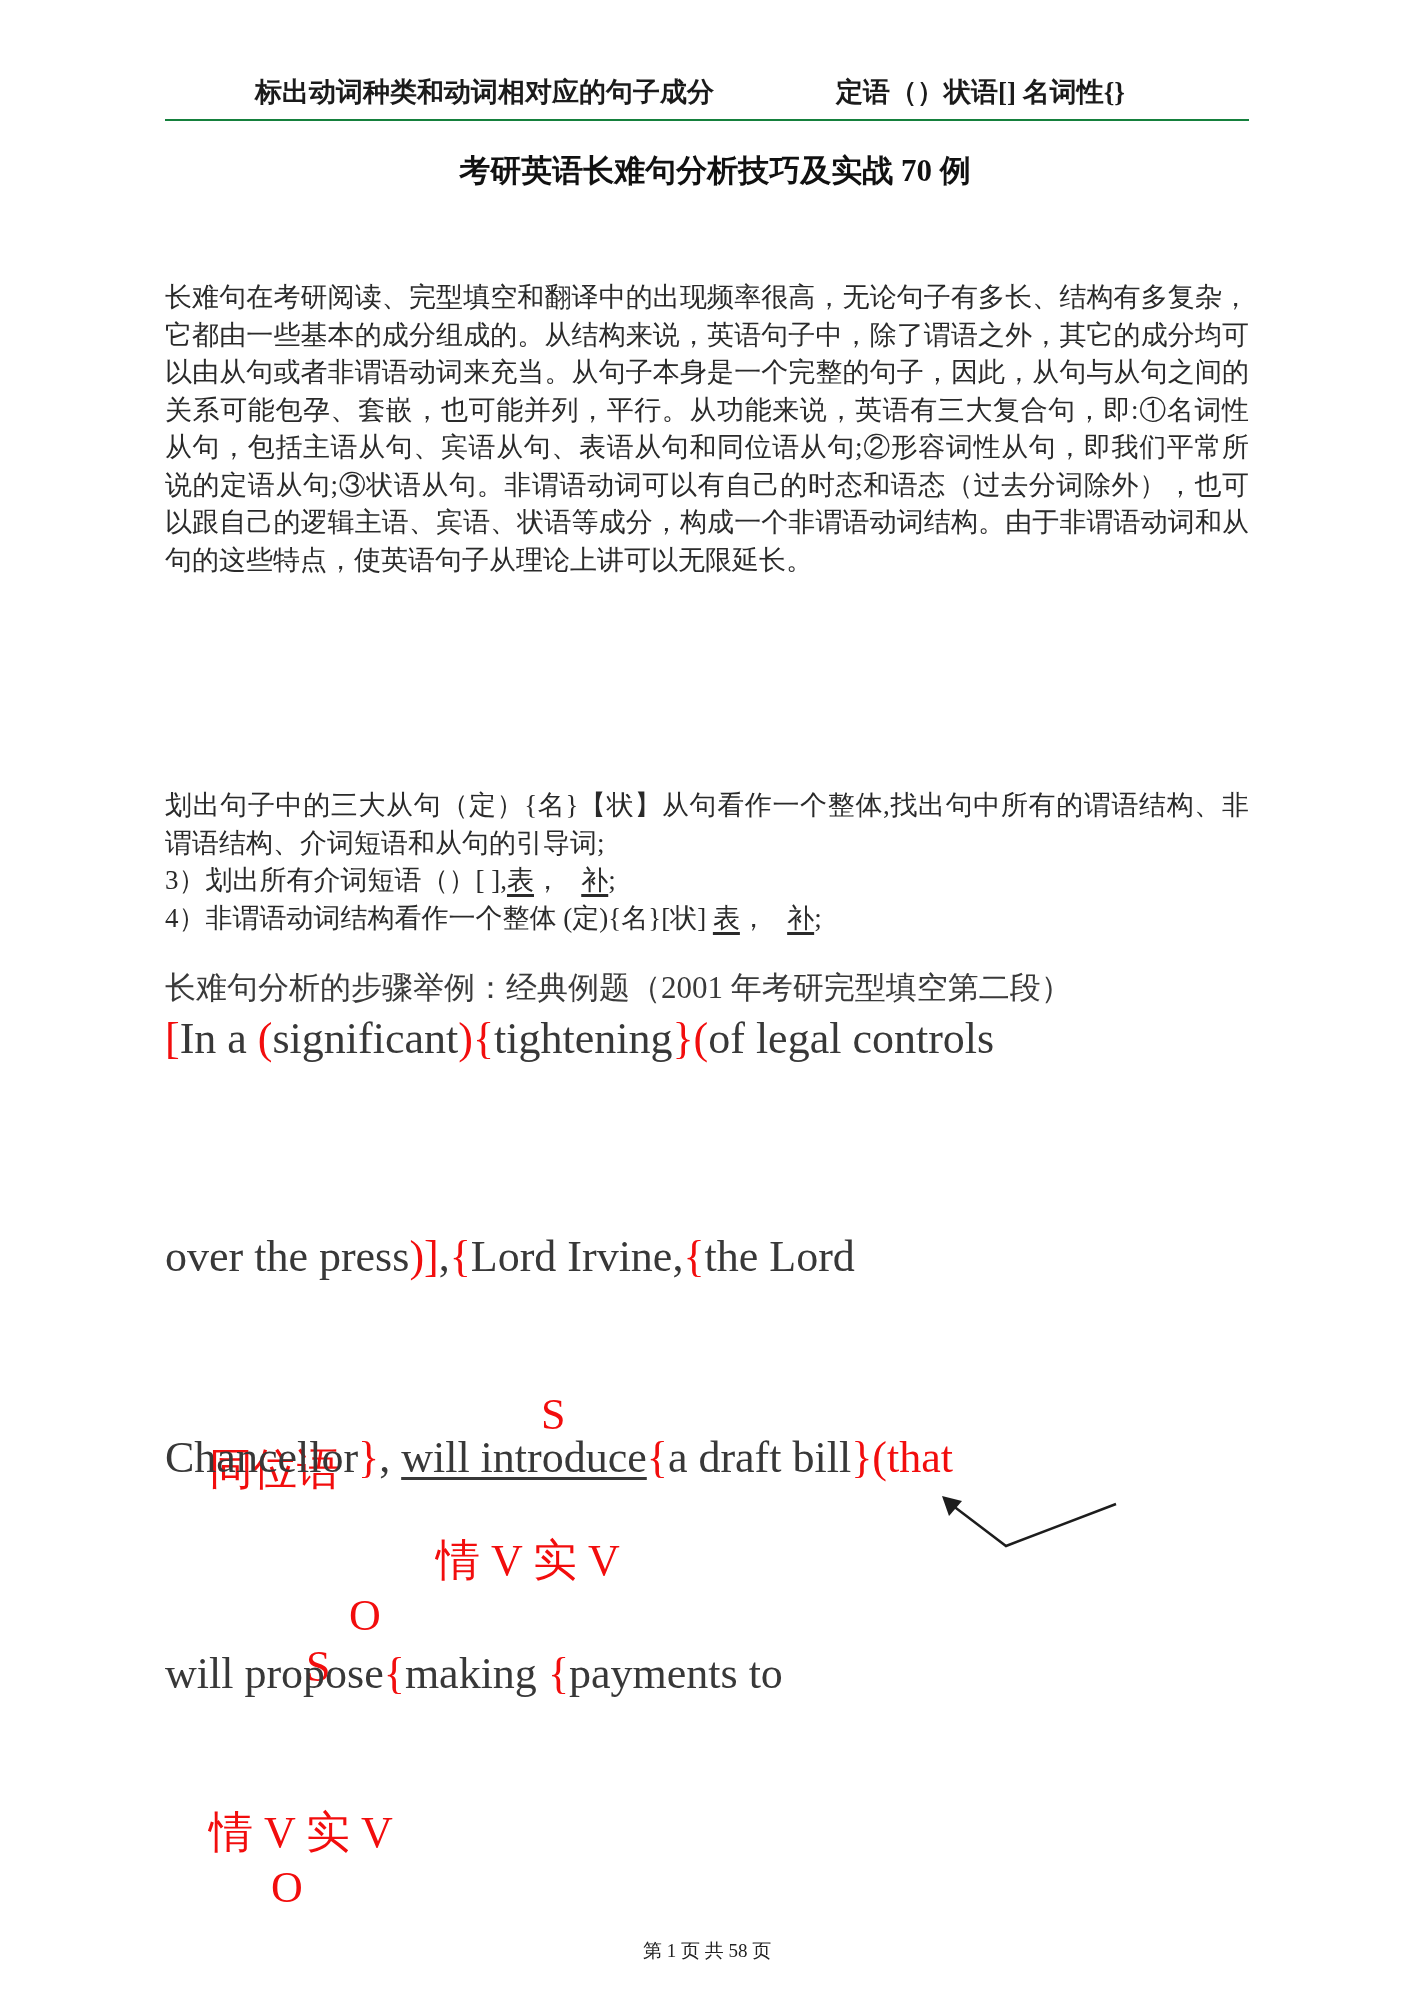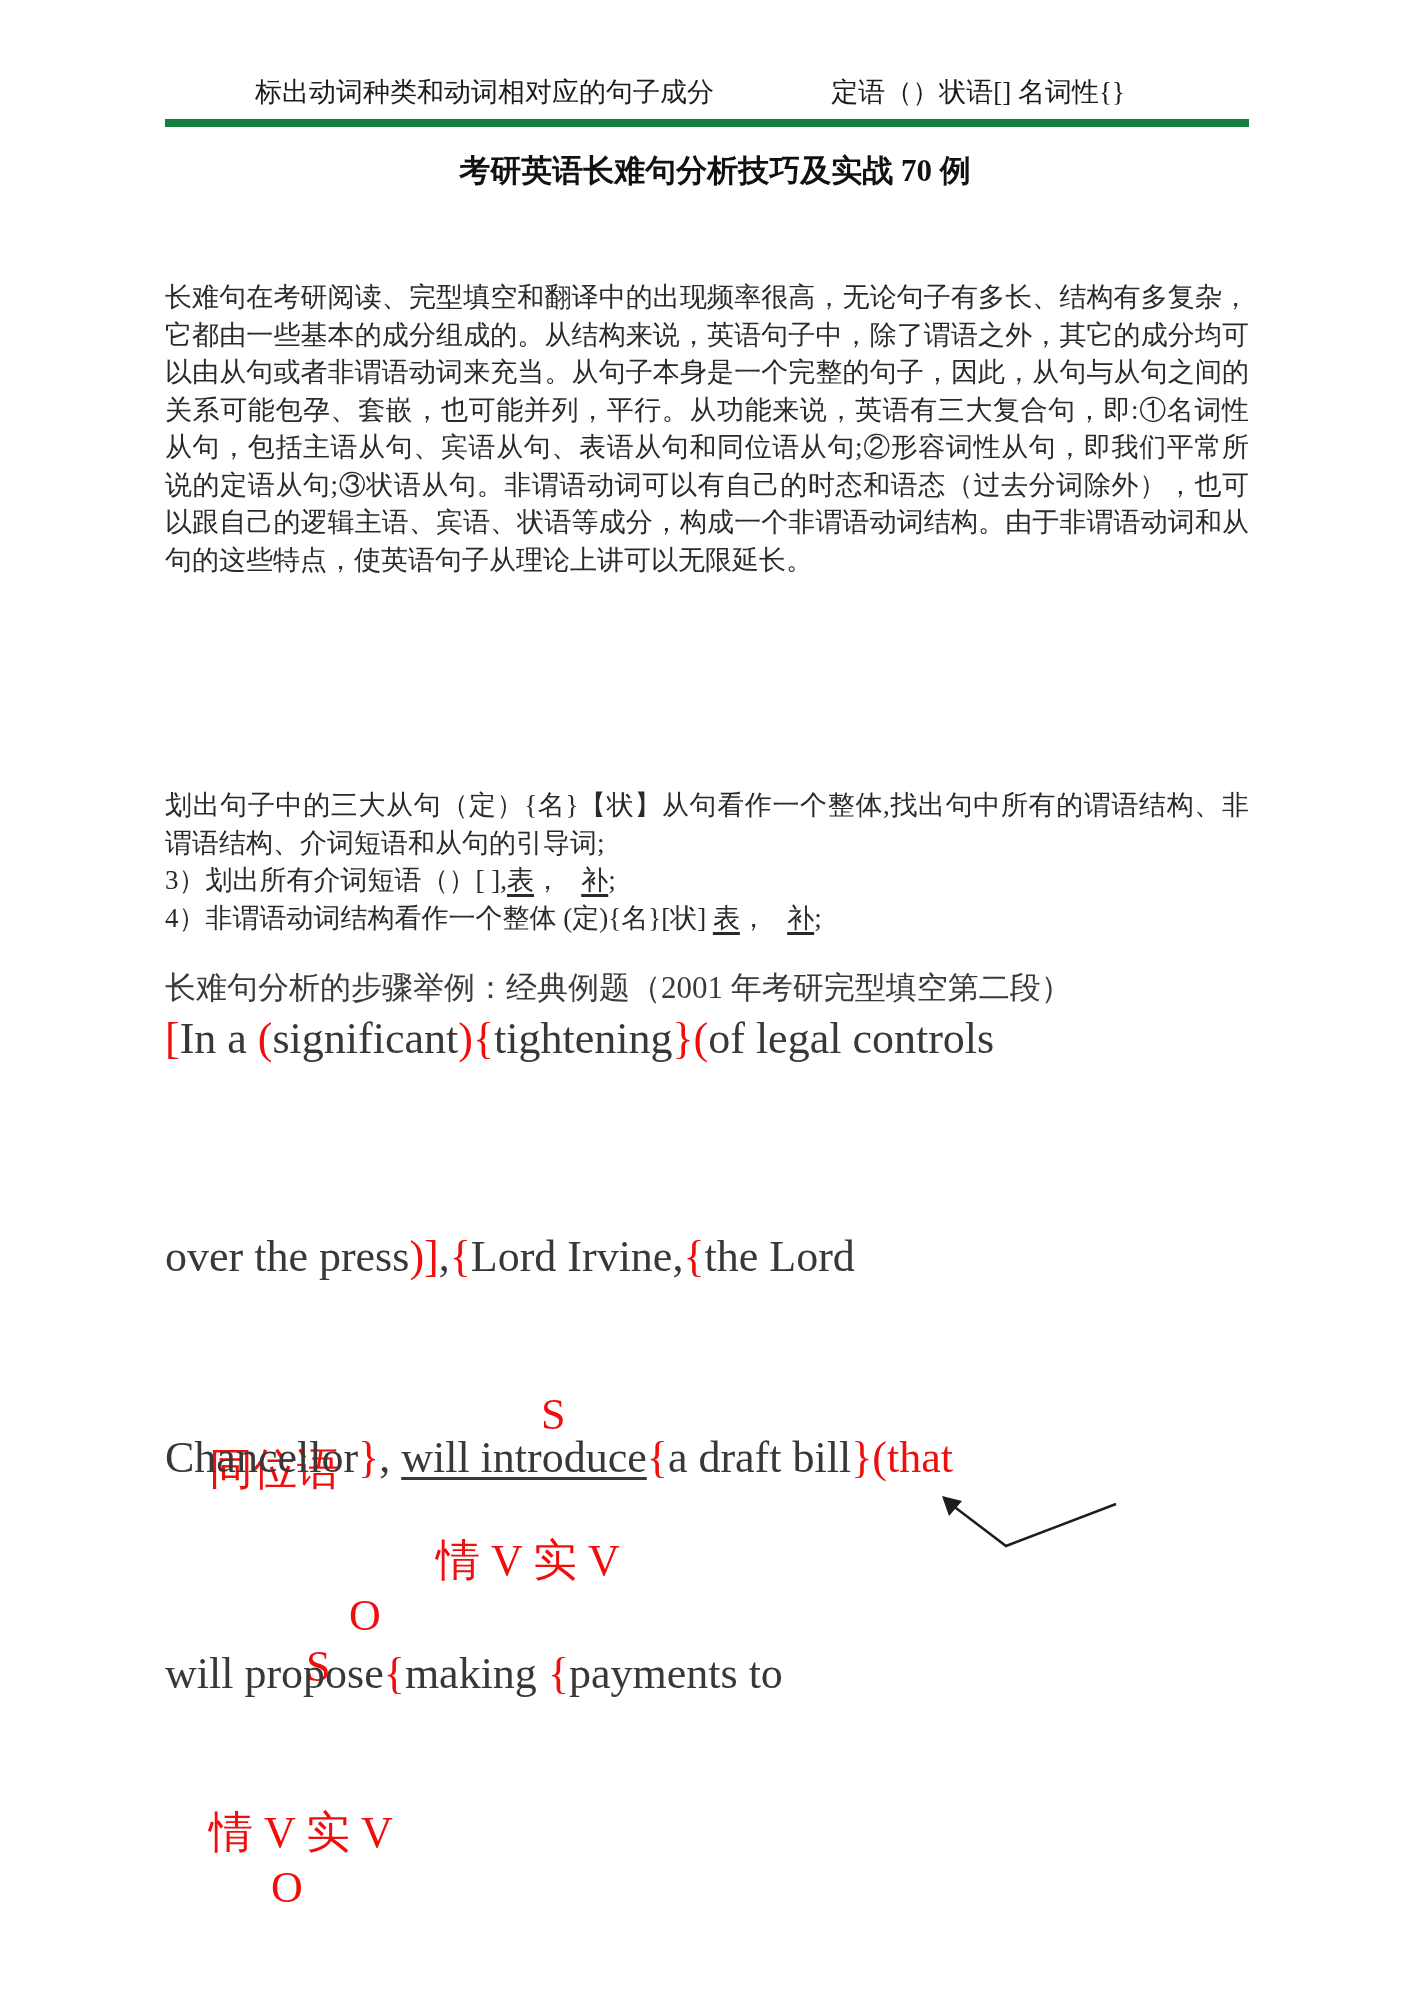--- a/index.html
+++ b/index.html
@@ -7,22 +7,22 @@
     position:relative;
     width:1414px; height:1999px;
     background:#ffffff;
     font-family:"Liberation Serif","DejaVu Serif",serif;
     color:#262626;
     overflow:hidden;
   }
   .header {
     position:absolute; left:165px; top:74px; width:1084px;
     display:flex; align-items:flex-end;
-    font-size:27px; font-weight:normal; color:#1b1b1b;
-    border-bottom:8px solid #15803d;
+    font-size:27px; font-weight:bold; color:#1b1b1b;
+    border-bottom:2px solid #15803d;
     padding-bottom:9px;
   }
   .header-left { margin-left:90px; }
   .header-right { margin-left:auto; margin-right:124px; }
   .title {
     position:absolute; left:0; top:150px; width:100%;
     text-align:center; font-size:31px; font-weight:bold; color:#111;padding-left:8px;
   }
   .body-block {
     position:absolute; left:165px; width:1084px;
@@ -95,14 +95,15 @@
     <span style="margin-left:97px">S</span>
   </div>
 
   <div class="bigline" style="top:1648px"><span>will propose</span><span class="red">{</span><span>making </span><span class="red">{</span><span>payments to</span></div>
 
   <div class="bigline red" style="top:1752px">
     <span>情 V 实 V</span>
     <span style="margin-left:62px">O</span>
   </div>
 
+  <div class="footer">第 1 页 共 58 页</div>
 
 </div>
 
 </body></html>

